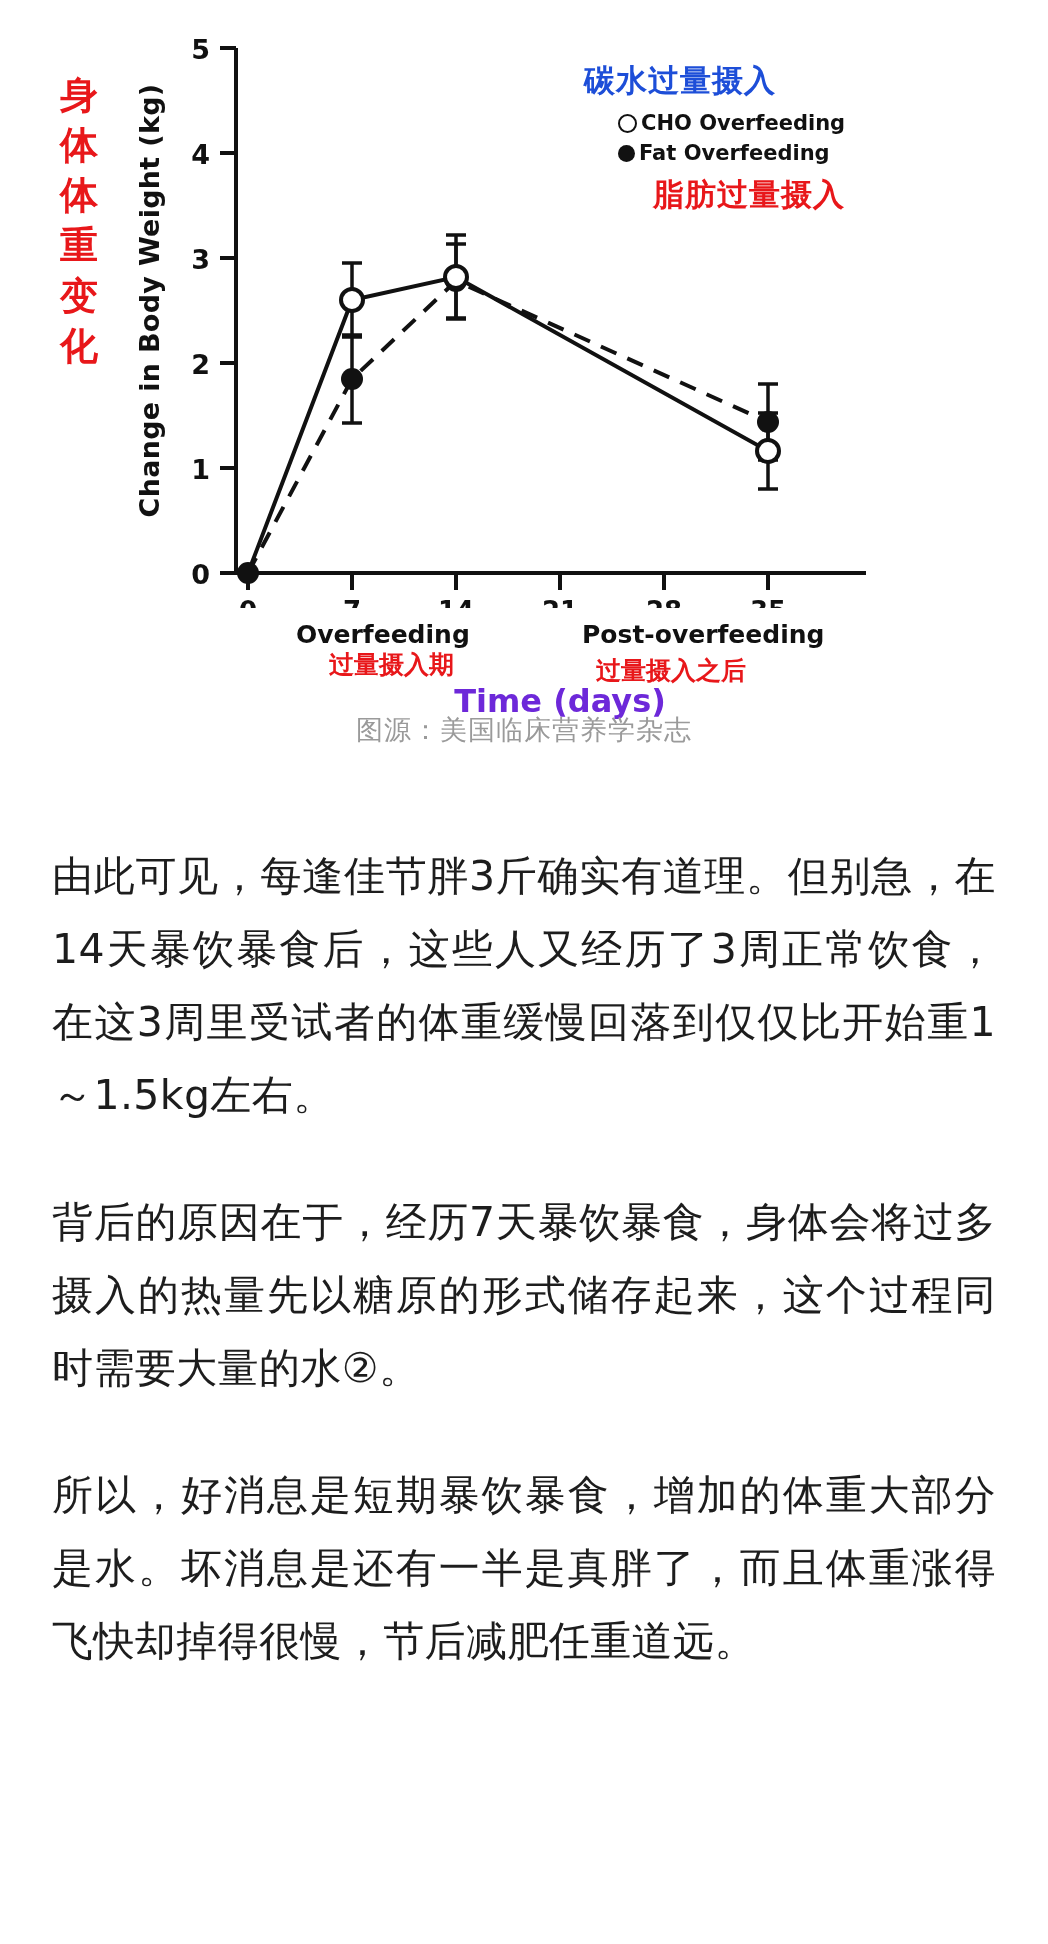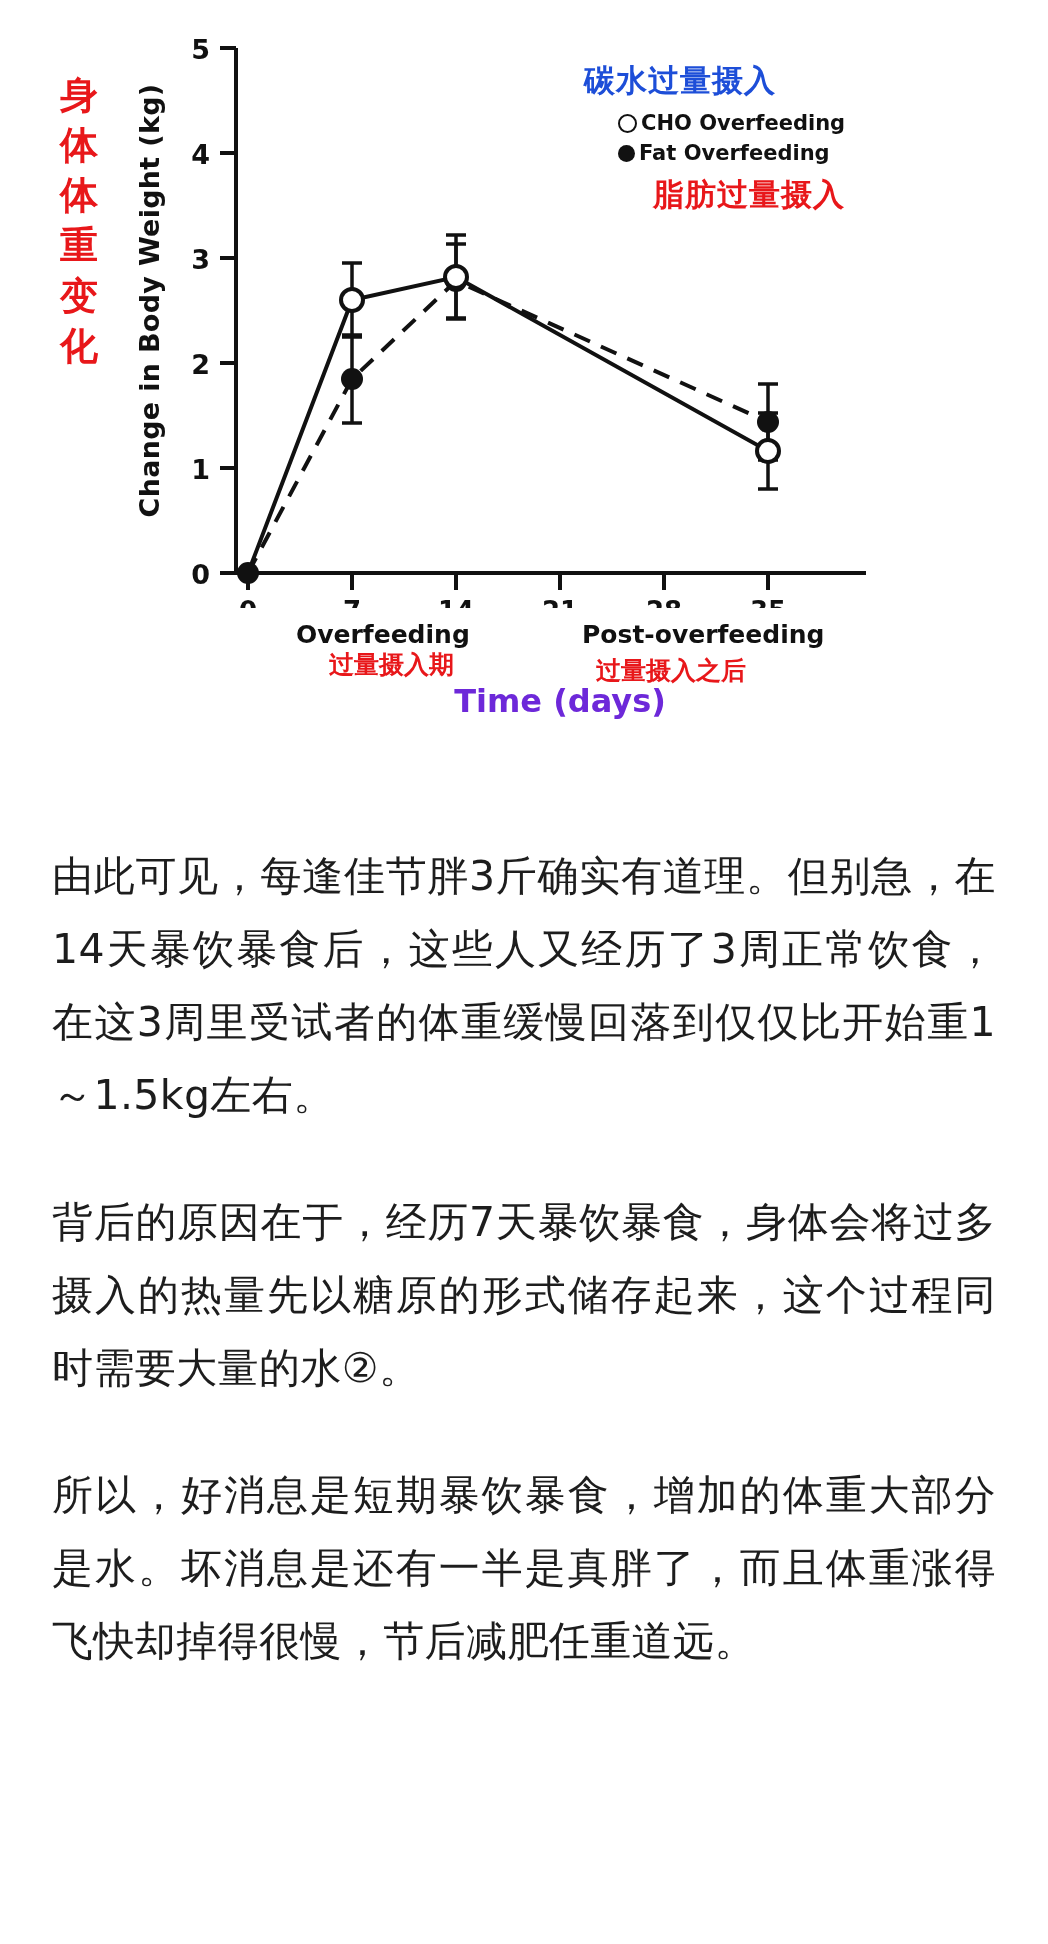--- a/index.html
+++ b/index.html
@@ -320,20 +320,21 @@
       <div class="phase-labels">
         <div class="phase-en p1-en">Overfeeding</div>
         <div class="phase-cn p1-cn">过量摄入期</div>
         <div class="phase-en p2-en">Post-overfeeding</div>
         <div class="phase-cn p2-cn">过量摄入之后</div>
       </div>
 
       <div class="xaxis-title">Time (days)</div>
     </div>
 
+    <div class="source-line">图源：美国临床营养学杂志</div>
   </div>
 
   <div class="article">
     <p>由此可见，每逢佳节胖3斤确实有道理。但别急，在14天暴饮暴食后，这些人又经历了3周正常饮食，在这3周里受试者的体重缓慢回落到仅仅比开始重1～1.5kg左右。</p>
     <p>背后的原因在于，经历7天暴饮暴食，身体会将过多摄入的热量先以糖原的形式储存起来，这个过程同时需要大量的水②。</p>
     <p>所以，好消息是短期暴饮暴食，增加的体重大部分是水。坏消息是还有一半是真胖了，而且体重涨得飞快却掉得很慢，节后减肥任重道远。</p>
   </div>
 
 </div>
 

